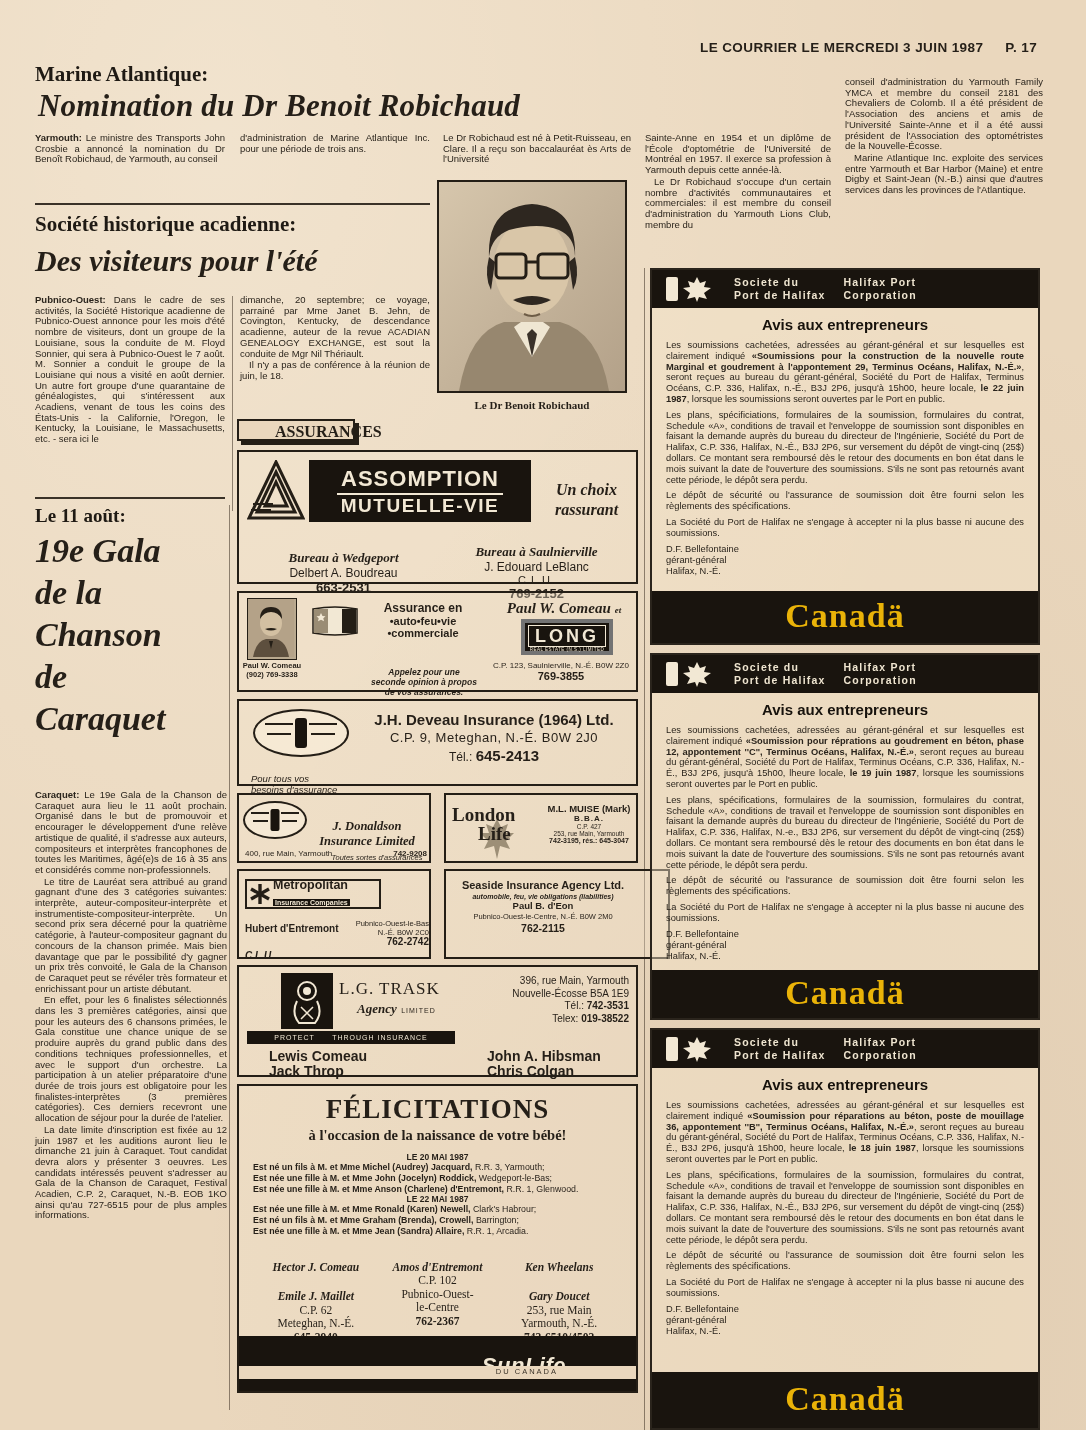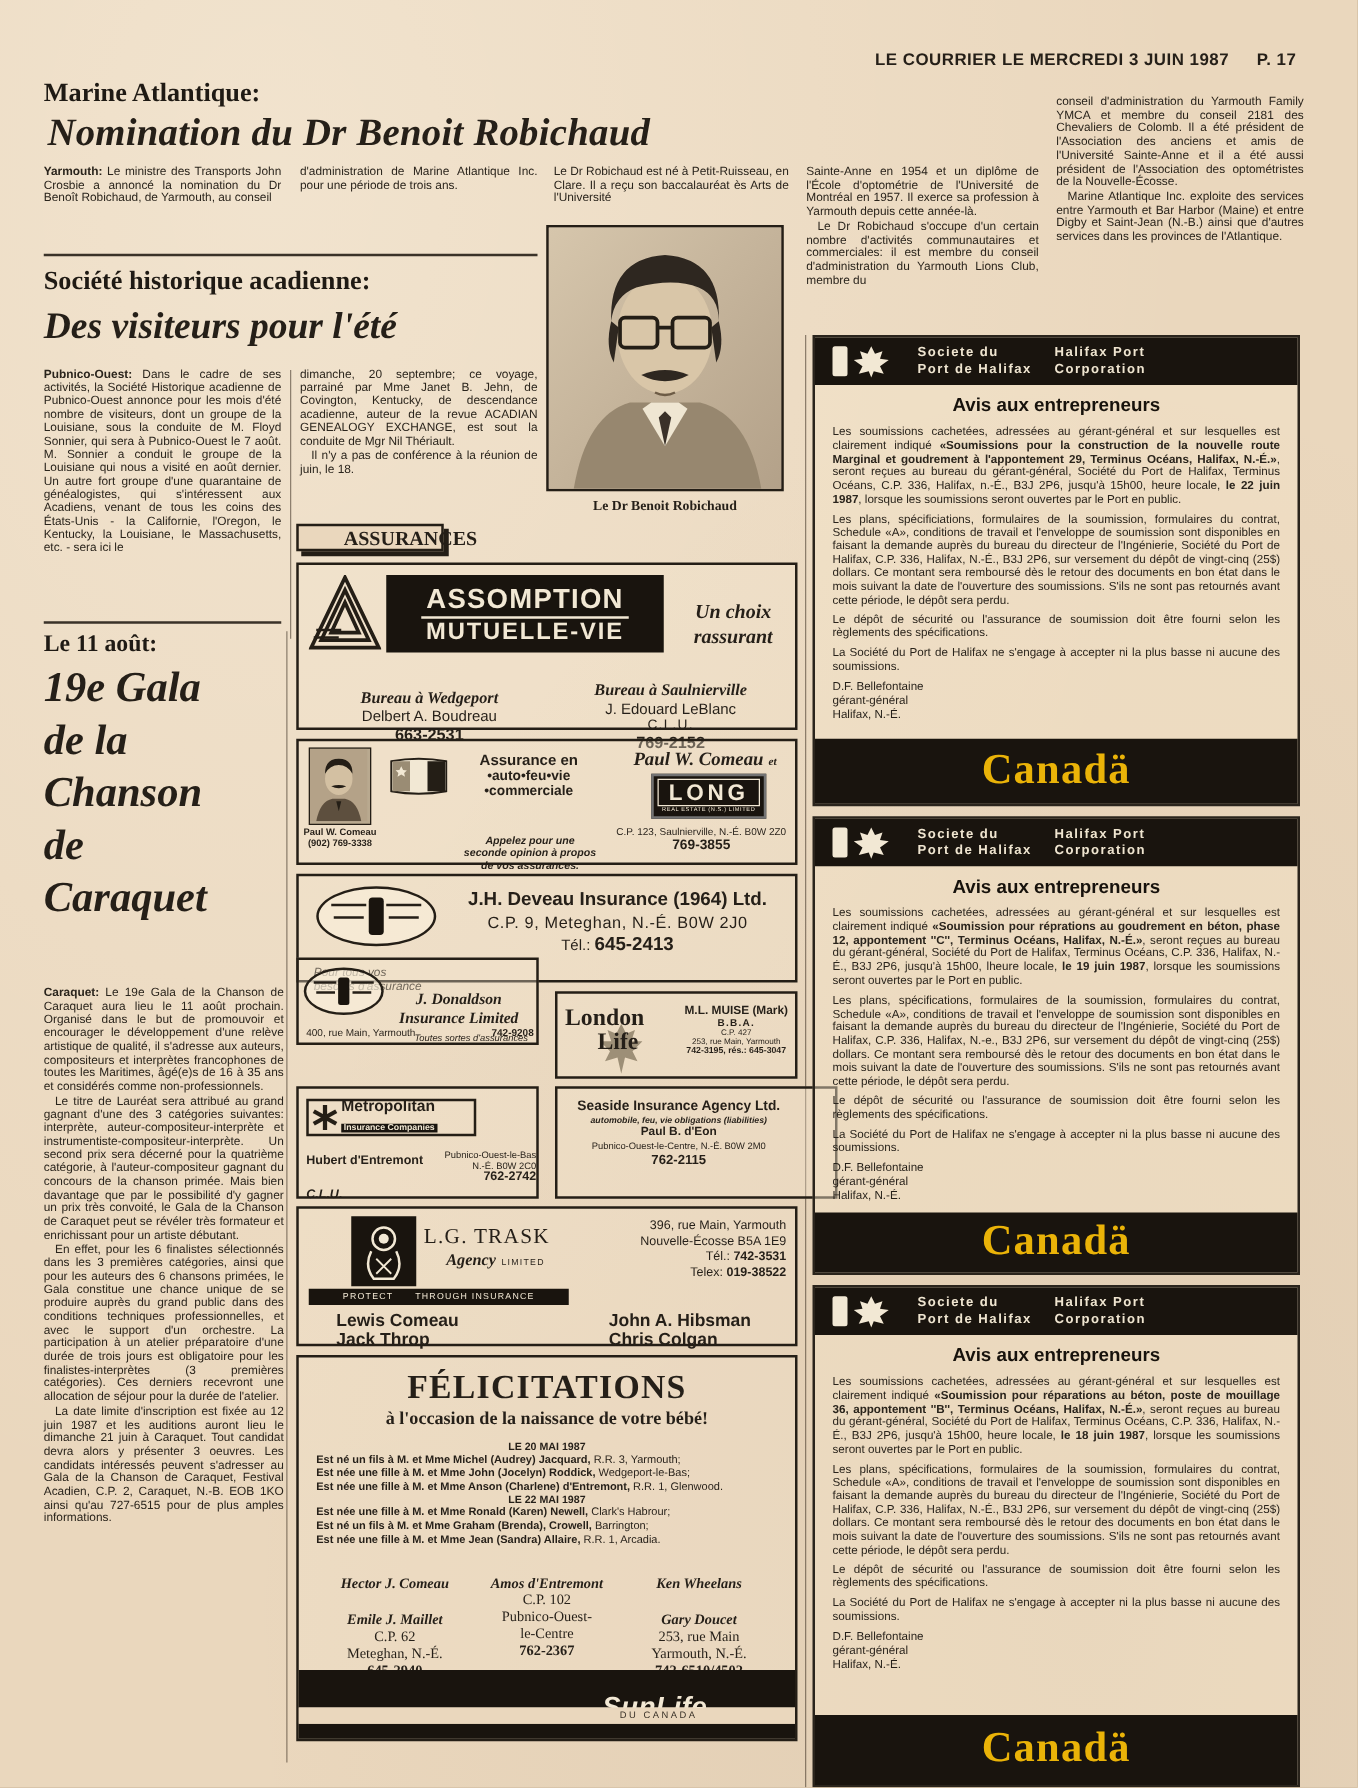--- a/index.html
+++ b/index.html
@@ -187,21 +187,21 @@
     </div>
     <div class="abs i ctr" style="left:120px;top:58px;width:130px;font-size:8.5px;line-height:10px;font-weight:bold;">
       <div>Appelez pour une</div>
       <div>seconde opinion à propos</div>
       <div>de vos assurances.</div>
     </div>
     <div class="abs serif" style="left:252px;top:6px;width:146px;text-align:center;">
       <span class="b i" style="font-size:15px;">Paul W. Comeau</span>
       <span class="b i" style="font-size:9px;">et Associés</span>
     </div>
-    <div class="abs blackbar" style="left:282px;top:26px;width:92px;height:36px;text-align:center;box-sizing:border-box;border:2px solid #737373;">
+    <div class="abs blackbar" style="left:282px;top:26px;width:92px;height:36px;text-align:center;box-sizing:border-box;border:4px solid #737373;">
       <div style="font-size:18px;font-weight:bold;letter-spacing:3px;border:1.5px solid #f2e8d4;margin:2px 3px 0;line-height:20px;">LONG</div>
       <div style="font-size:4.5px;letter-spacing:.5px;">REAL ESTATE (N.S.) LIMITED</div>
     </div>
     <div class="abs ctr" style="left:246px;top:68px;width:152px;">
       <div style="font-size:8px;">C.P. 123, Saulnierville, N.-É.  B0W 2Z0</div>
       <div class="b" style="font-size:11px;">769-3855</div>
     </div>
   </div>
 
   <div class="adbox" style="left:237px;top:699px;width:401px;height:87px;">
@@ -218,21 +218,21 @@
     </div>
     <div class="abs ctr" style="left:120px;top:10px;width:270px;">
       <div class="b" style="font-size:15px;">J.H. Deveau Insurance (1964) Ltd.</div>
       <div style="font-size:13px;letter-spacing:.5px;margin-top:2px;">C.P. 9, Meteghan, N.-É.  B0W 2J0</div>
       <div style="font-size:12px;margin-top:2px;">
         <span>Tél.: </span><span class="b" style="font-size:15px;">645-2413</span>
       </div>
     </div>
   </div>
 
-  <div class="adbox" style="left:237px;top:766px;width:194px;height:70px;">
+  <div class="adbox" style="left:237px;top:793px;width:194px;height:70px;">
     <div class="oval-logo abs" style="left:4px;top:6px;width:60px;height:34px;">
       <div class="blob" style="width:9px;height:22px;border-radius:2px;"></div>
       <div class="abs" style="left:6px;top:9px;width:18px;height:1.5px;background:#241e16;"></div>
       <div class="abs" style="left:36px;top:9px;width:18px;height:1.5px;background:#241e16;"></div>
       <div class="abs" style="left:8px;top:17px;width:15px;height:1.5px;background:#241e16;"></div>
       <div class="abs" style="left:37px;top:17px;width:15px;height:1.5px;background:#241e16;"></div>
     </div>
     <div class="abs serif b i" style="left:68px;top:8px;width:120px;font-size:12.5px;line-height:15px;text-align:center;">
       <div>J. Donaldson</div>
       <div>Insurance Limited</div>

